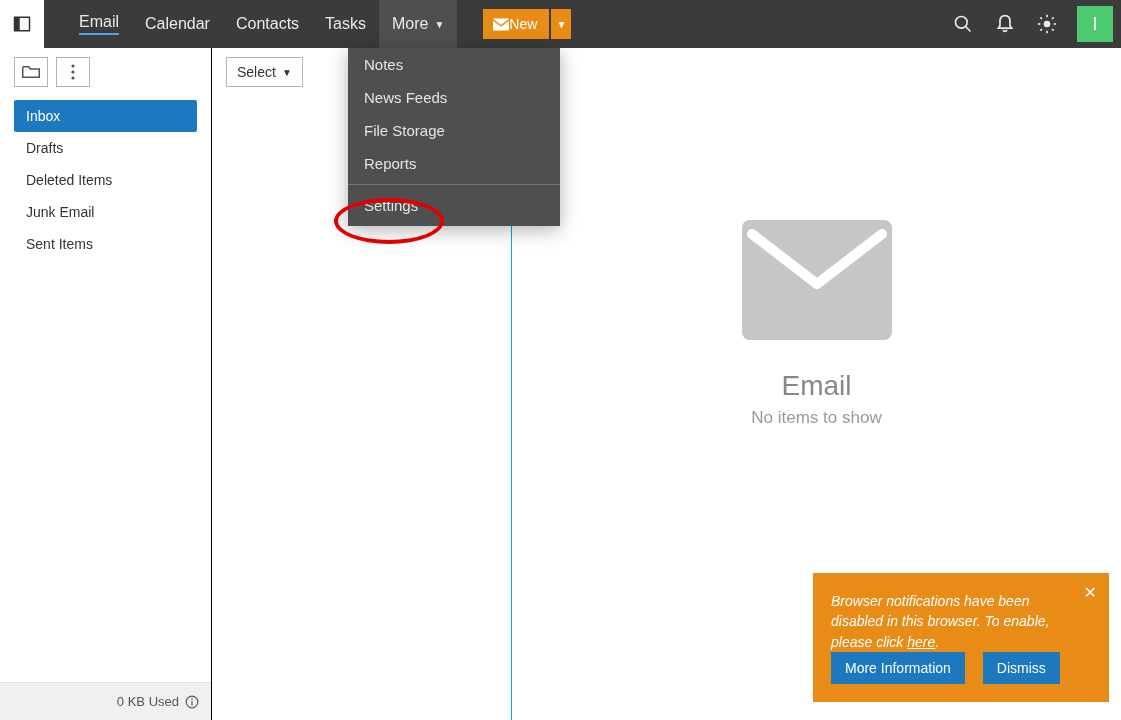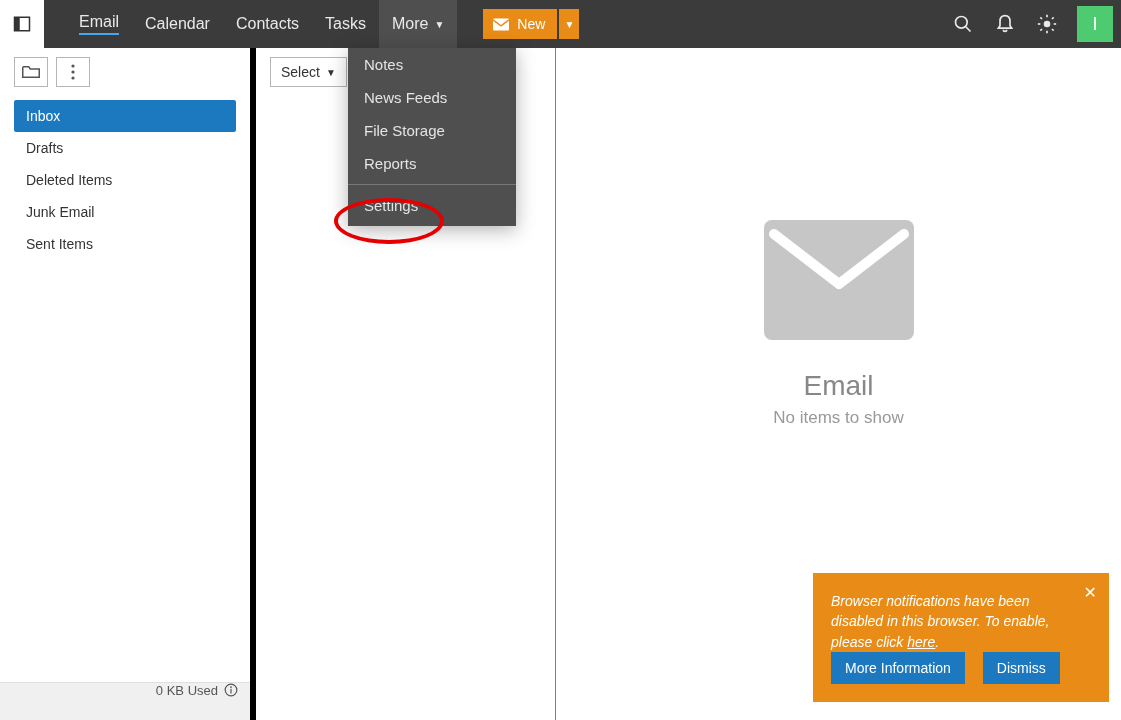--- a/index.html
+++ b/index.html
@@ -43,21 +43,20 @@
 .nav-item.more .caret { font-size: 10px; }
 .new-btn {
   margin-left: 26px;
   background: #e88c17;
   color: #fff;
   height: 30px;
   display: flex;
   align-items: center;
   padding: 0 12px 0 10px;
   font-size: 14px;
-  gap: 8px;
   cursor: pointer;
 }
 .new-btn svg { width: 16px; height: 13px; }
 .new-split {
   background: #e88c17;
   height: 30px;
   width: 20px;
   margin-left: 2px;
   display: flex;
   align-items: center;
@@ -70,24 +69,24 @@
 .top-icon { color: #e9e9e9; cursor: pointer; display:flex; align-items:center; justify-content:center; width:24px; height:24px;}
 .avatar {
   width: 36px; height: 36px;
   background: #4ecb71;
   color: #fff;
   display: flex; align-items: center; justify-content: center;
   font-size: 18px;
 }
 .body { display: flex; height: calc(720px - 48px); }
 .sidebar {
-  width: 256px;
+  width: 212px;
   display: flex;
   flex-direction: column;
-  border-right: 6px solid #000000;
+  border-right: 1px solid #000000;
 }
 .sidebar-toolbar {
   height: 48px;
   display: flex;
   align-items: center;
   padding: 0 14px;
   gap: 8px;
 }
 .sq-btn {
   width: 34px; height: 30px;
@@ -105,20 +104,21 @@
   color: #333;
   font-size: 14px;
   cursor: pointer;
   border-radius: 2px;
 }
 .folder-item.active { background: #1c78bf; color: #fff; }
 .sidebar-footer {
   height: 38px;
   background: #f0f0f0;
   display: flex;
+  align-items: center;
   justify-content: flex-end;
   padding: 0 12px;
   gap: 6px;
   font-size: 13px;
   color: #555;
   border-top: 1px solid #e0e0e0;
 }
 .listpane {
   width: 300px;
   display: flex;
@@ -156,21 +156,21 @@
 }
 .empty { text-align: center; color: #888; transform: translateY(-60px);}
 .empty svg { display:block; margin:0 auto 30px; }
 .empty h2 { font-weight: 400; font-size: 28px; color: #888; margin-bottom: 6px; }
 .empty p { font-size: 17px; color: #999; }
 
 .dropdown {
   position: absolute;
   top: 48px;
   left: 348px;
-  width: 168px;
+  width: 212px;
   background: #4f4f4f;
   z-index: 50;
   padding-bottom: 4px;
   box-shadow: 0 4px 18px rgba(0,0,0,0.3);
 }
 .dropdown-item {
   color: #e4e4e4;
   font-size: 15px;
   padding: 8px 16px;
   cursor: pointer;

